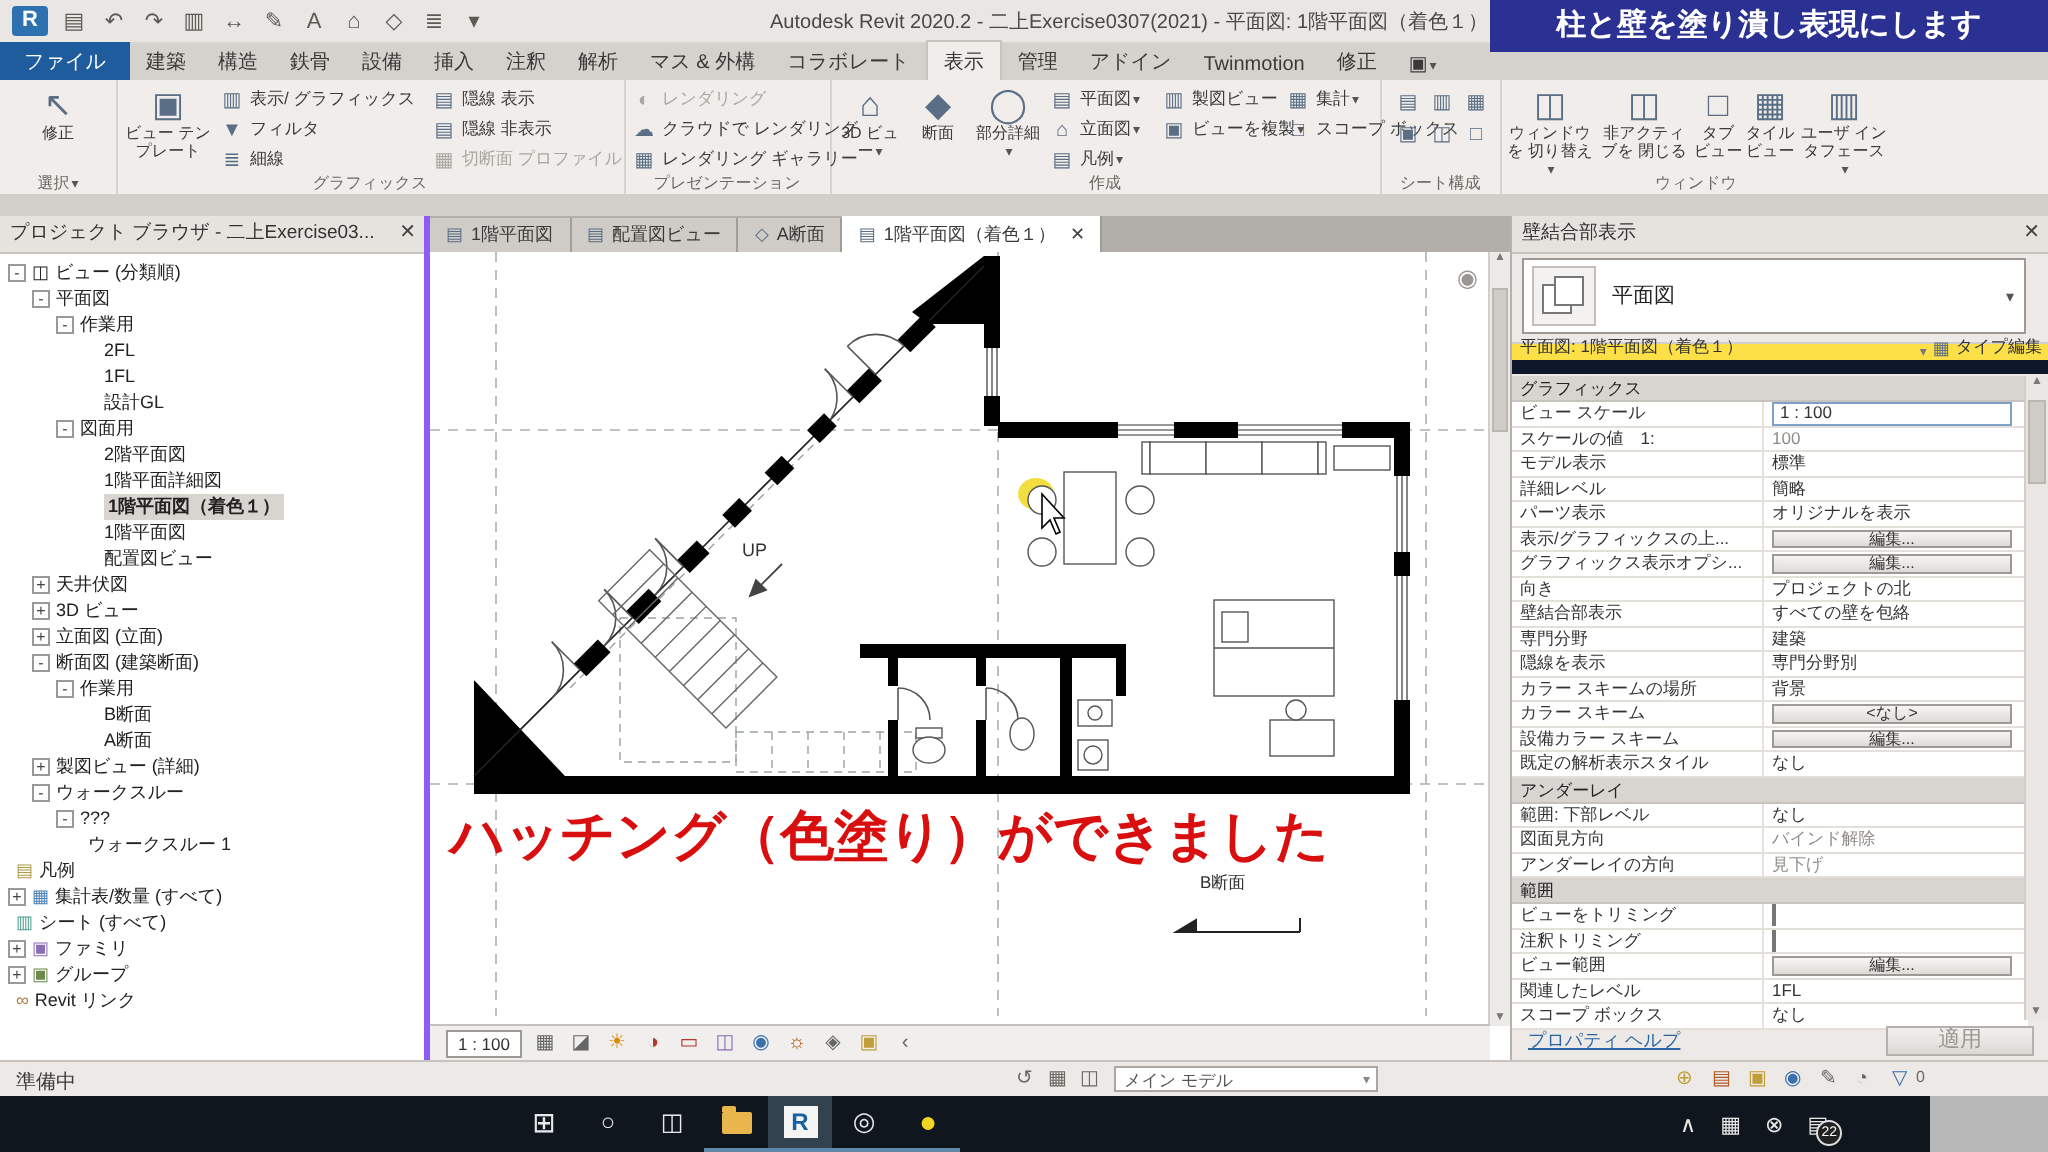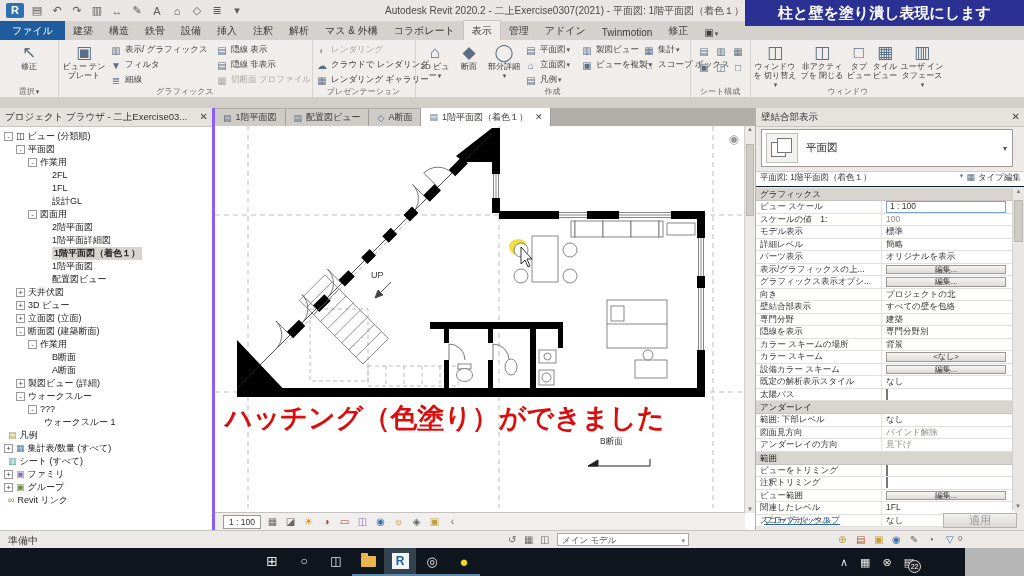--- a/index.html
+++ b/index.html
@@ -52,21 +52,21 @@
   .scalebox{border:1px solid #9d9a96;background:#fff;font-size:8.5px;padding:0 5px;height:12px;line-height:12px}
   .vbi{font-size:10px;width:13px;text-align:center}
   .navwheel{position:absolute;right:16px;top:6px;font-size:12px;color:#9a9792}
   
   .props{left:755px;top:108px;width:269px;height:422px;background:#ece9e6;border-left:1px solid #b5b1ad;box-sizing:border-box}
   .typesel{position:absolute;left:5px;top:21px;width:252px;height:38px;background:#fff;border:1px solid #9d9a96;display:flex;align-items:center;gap:8px;padding-left:4px;box-sizing:border-box}
   .typeimg{width:30px;height:28px;background:#f4f2f0;border:1px solid #c2bfba;position:relative}
   .typeimg:before{content:"";position:absolute;left:4px;top:8px;width:13px;height:13px;border:1px solid #777;background:#fff}
   .typeimg:after{content:"";position:absolute;left:10px;top:4px;width:13px;height:13px;border:1px solid #777;background:#fff}
   .typename{font-size:10.5px;color:#222;flex:1}
-  .instbar{position:absolute;left:0;top:63px;width:269px;height:16px;background:#ffffff;border-top:1px solid #d2cfca;border-bottom:1px solid #0f172a;display:flex;align-items:flex-start;font-size:8.5px;padding:0 4px;box-sizing:border-box;gap:3px}
+  .instbar{position:absolute;left:0;top:63px;width:269px;height:16px;background:#fde047;border-top:1px solid #d2cfca;border-bottom:7px solid #0f172a;display:flex;align-items:flex-end;font-size:8.5px;padding:0 4px;box-sizing:border-box;gap:3px}
   .instbar .nm{flex:1;white-space:nowrap;overflow:hidden}
   .rows{position:absolute;left:0;top:80px;width:258px}
   .prow{display:flex;height:11.5px;line-height:11.5px;font-size:8.5px;border-bottom:1px solid #e3e0dc;color:#333;background:#fff}
   .pl{width:126px;padding-left:4px;overflow:hidden;white-space:nowrap;border-right:1px solid #e6e3df;flex:0 0 126px;box-sizing:border-box}
   .pv{flex:1;padding-left:4px;overflow:hidden;white-space:nowrap}
   .pv.gray{color:#908d88}
   .phead{height:12px;line-height:12px;background:#d8d5d1;border-bottom:1px solid #c6c2bd;font-size:8.5px;color:#222;padding-left:4px;position:relative}
   .pbtn{flex:1;margin:1px 8px 1px 0;background:linear-gradient(#f7f5f3,#dedbd7);border:1px solid #9d9a96;font-size:8px;text-align:center;line-height:8.5px;color:#333}
   .pchk{width:8px;height:8px;border:1px solid #777;background:#fff;margin-top:1.5px}
   .pbox{flex:1;background:#fff;border:1px solid #7da0c4;margin-right:8px;padding-left:3px;line-height:9.5px;font-size:8.5px}
@@ -662,24 +662,20 @@
     <div class="prow">
         <span class="pl">設備カラー スキーム</span>
         <span class="pv" style="display:flex">
           <span class="pbtn">編集...</span>
         </span>
       </div>
     <div class="prow">
         <span class="pl">既定の解析表示スタイル</span>
         <span class="pv">なし</span>
       </div>
-    <div class="prow">
-        <span class="pl">太陽パス</span>
-        <span class="pv"><span class="pchk"></span></span>
-      </div>
     <div class="phead">アンダーレイ</div>
     <div class="prow">
         <span class="pl">範囲: 下部レベル</span>
         <span class="pv">なし</span>
       </div>
     <div class="prow">
         <span class="pl gray">図面見方向</span>
         <span class="pv gray">バインド解除</span>
       </div>
     <div class="prow">

